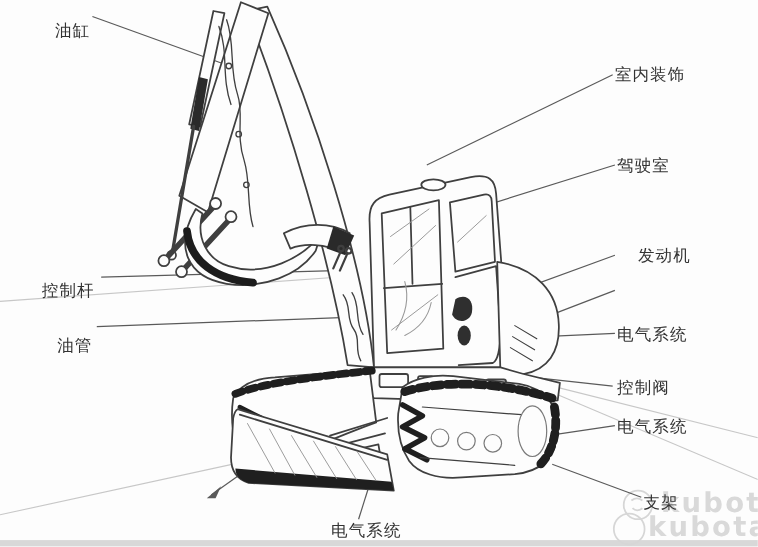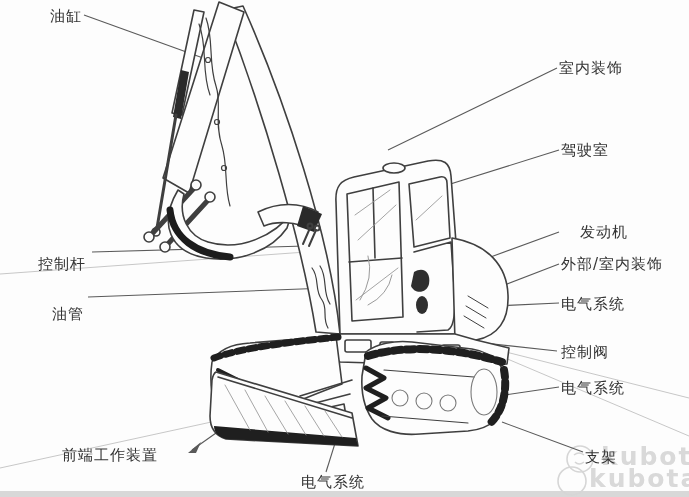--- a/index.html
+++ b/index.html
@@ -190,27 +190,25 @@
           <line x1="245" y1="390" x2="268" y2="432"></line>
           <line x1="265" y1="396" x2="288" y2="434"></line>
           <line x1="285" y1="401" x2="306" y2="435"></line>
           <line x1="305" y1="406" x2="324" y2="436"></line>
           <line x1="325" y1="411" x2="342" y2="437"></line>
         </g>
       </g>
     </g>
   </svg>
 
-  <div class="lbl" style="left:50px;top:8px">油缸</div>
+  <div class="lbl" style="left:50px;top:20px">油缸</div>
   <div class="lbl" style="left:38px;top:256px">控制杆</div>
   <div class="lbl" style="left:52px;top:306px">油管</div>
-  <div class="lbl" style="left:62px;top:447px">前端工作装置</div>
   <div class="lbl" style="left:301px;top:474px">电气系统</div>
   <div class="lbl" style="left:559px;top:60px">室内装饰</div>
   <div class="lbl" style="left:561px;top:142px">驾驶室</div>
   <div class="lbl" style="left:580px;top:224px">发动机</div>
-  <div class="lbl" style="left:561px;top:256px">外部/室内装饰</div>
   <div class="lbl" style="left:561px;top:296px">电气系统</div>
   <div class="lbl" style="left:561px;top:344px">控制阀</div>
   <div class="lbl" style="left:561px;top:380px">电气系统</div>
   <div class="lbl" style="left:585px;top:449px">支架</div>
 
 </div>
 
 </body></html>

